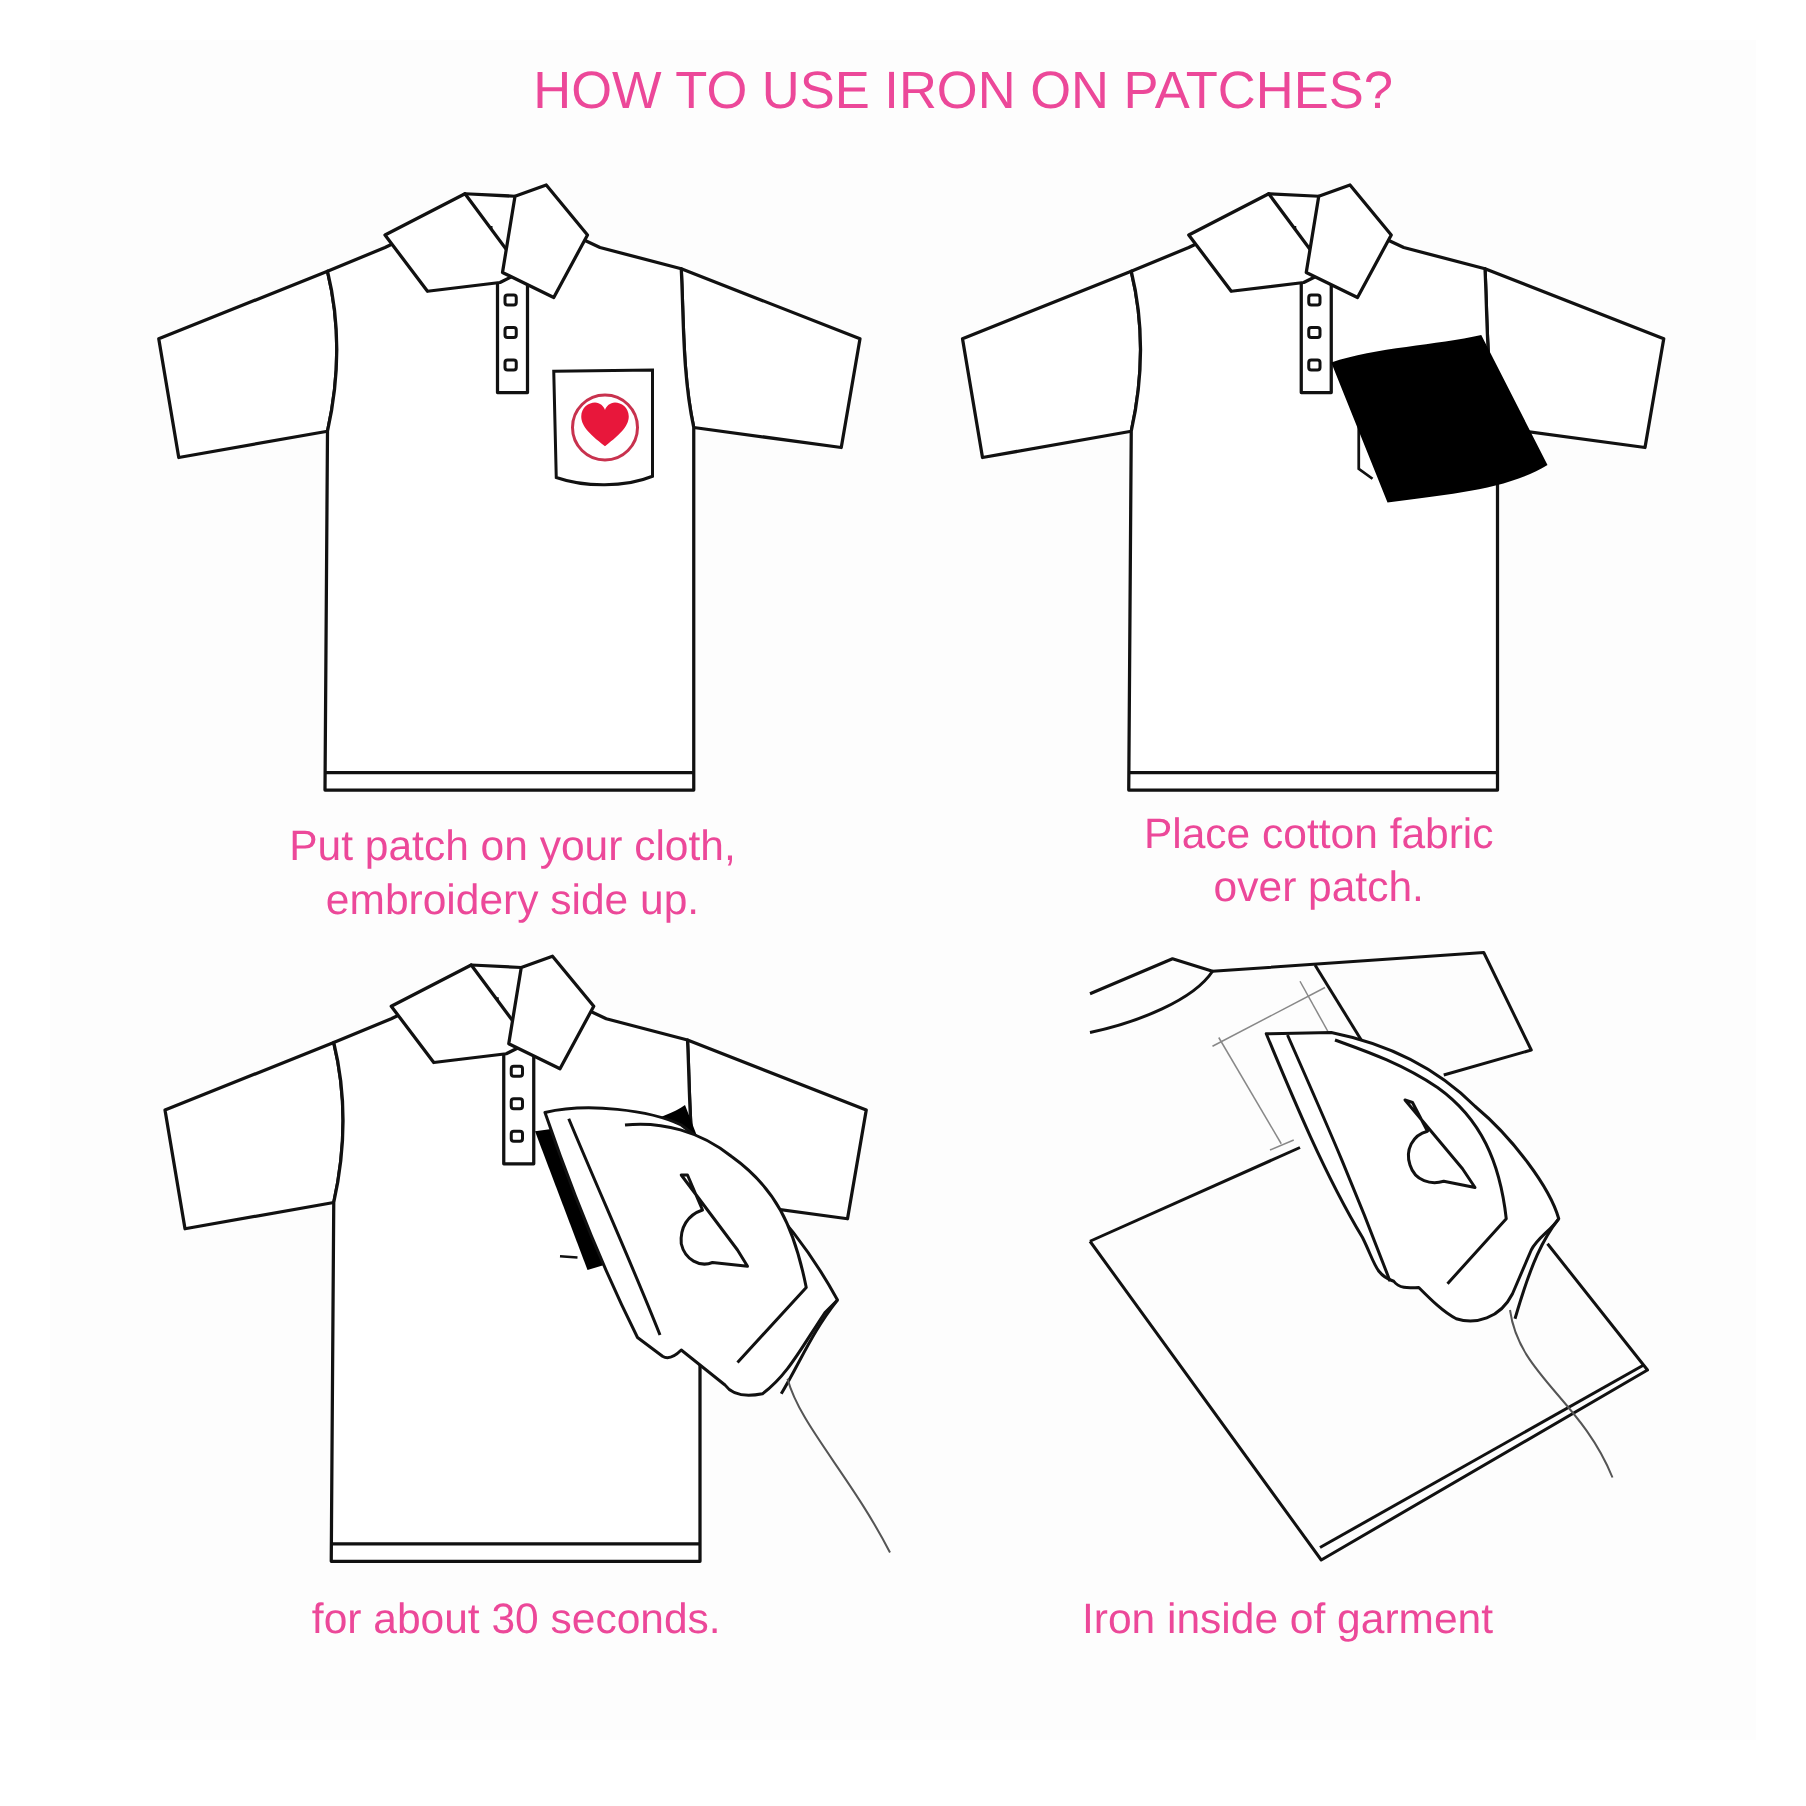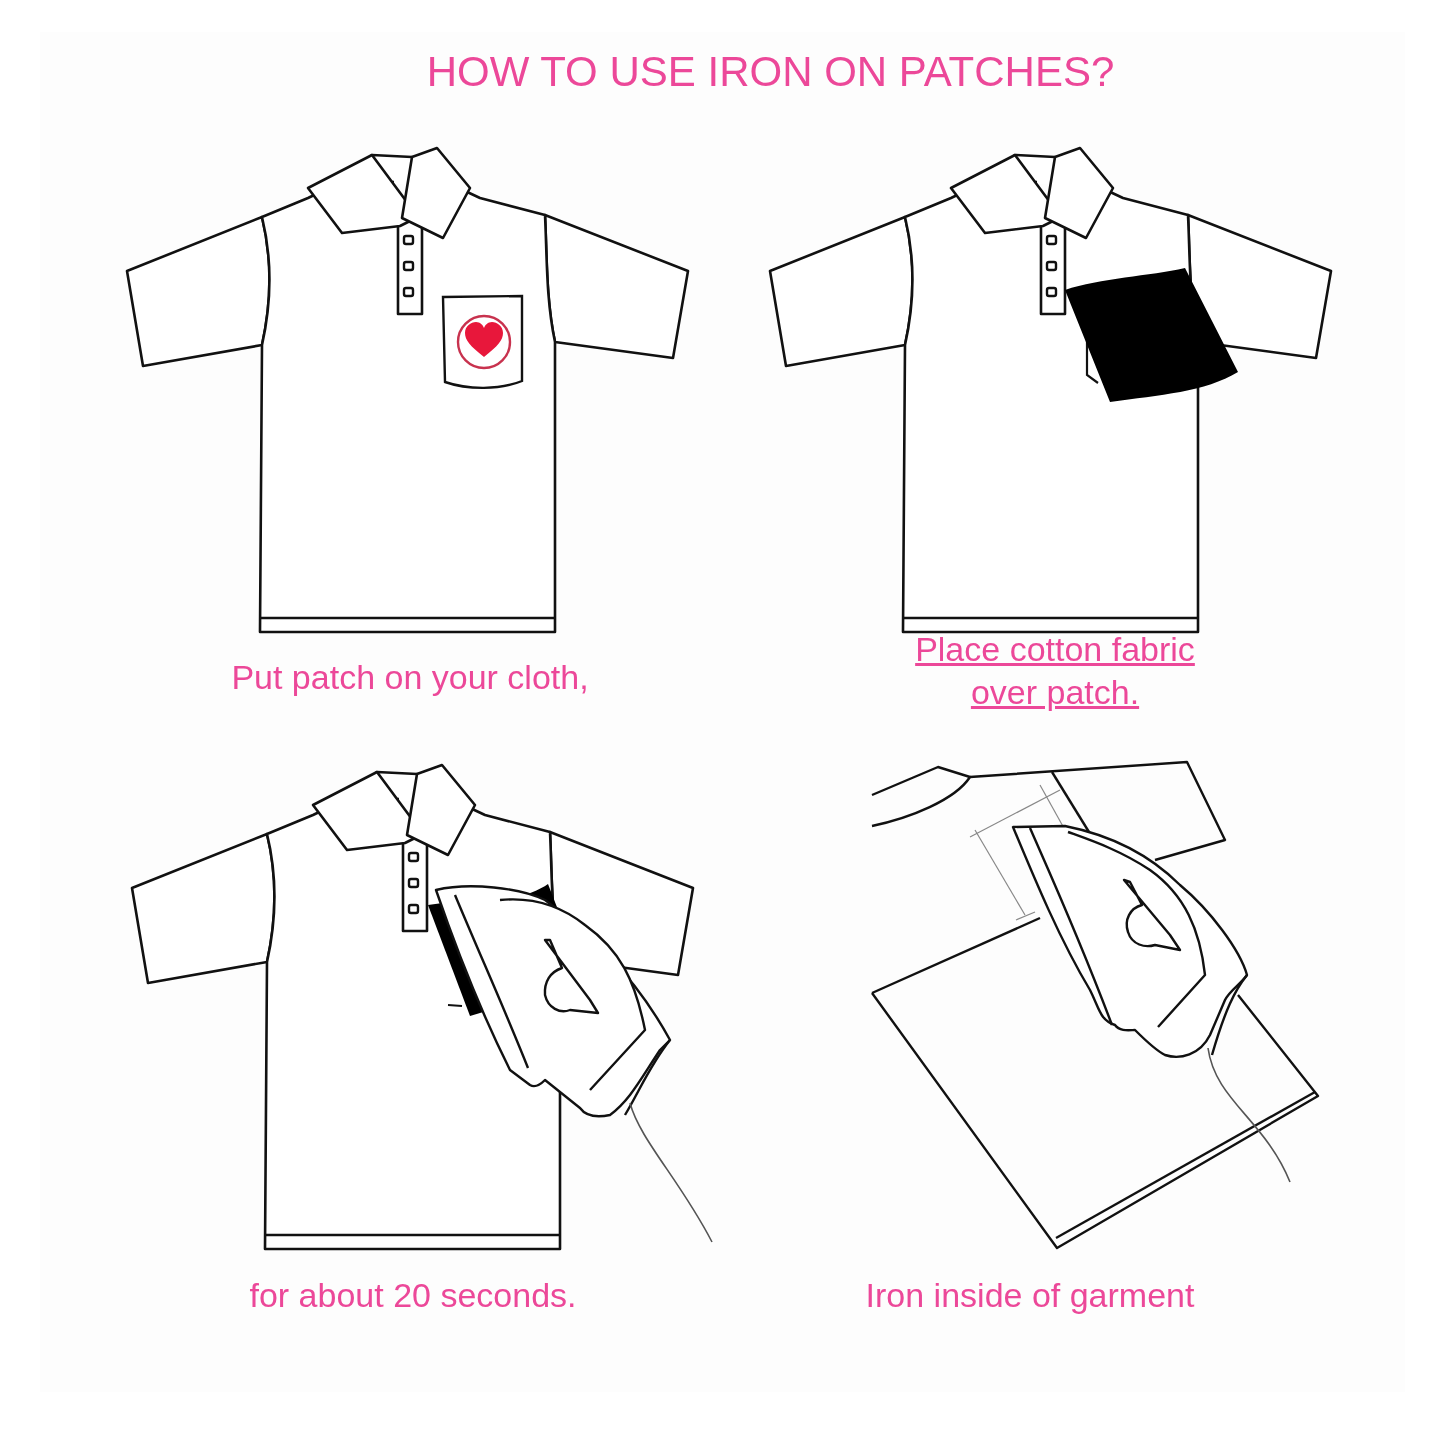--- a/index.html
+++ b/index.html
@@ -103,26 +103,27 @@
     <path d="M1030,828 C1055,885 1080,940 1112,1025"></path>
     <path d="M1068,832 C1090,840 1120,850 1150,870 C1185,895 1200,930 1205,975 L1158,1027"></path>
     <path d="M1124,880 L1130,882 L1142,905 C1130,908 1124,920 1128,932 C1132,945 1145,948 1155,945 L1180,950 L1170,935 Z"></path>
     <path d="M1247,975 C1235,990 1225,1010 1212,1055"></path>
     <path d="M1208,1048 C1215,1100 1265,1120 1290,1182" stroke="#555" stroke-width="1.6"></path>
   </g>
 </svg>
 
 <div class="caption" style="left:160px; top:656px; width:500px;">
   <span>Put patch on your cloth,</span>
+  <span>embroidery side up.</span>
 </div>
 
-<div class="caption" style="left:805px; top:628px; width:500px;text-decoration:underline;">
+<div class="caption" style="left:805px; top:646px; width:500px;">
   <span>Place cotton fabric</span>
   <span>over patch.</span>
 </div>
 
 <div class="caption" style="left:163px; top:1274px; width:500px;">
-  <span>for about 20 seconds.</span>
+  <span>for about 30 seconds.</span>
 </div>
 
 <div class="caption" style="left:780px; top:1274px; width:500px;">
   <span>Iron inside of garment</span>
 </div>
 
 </body></html>

